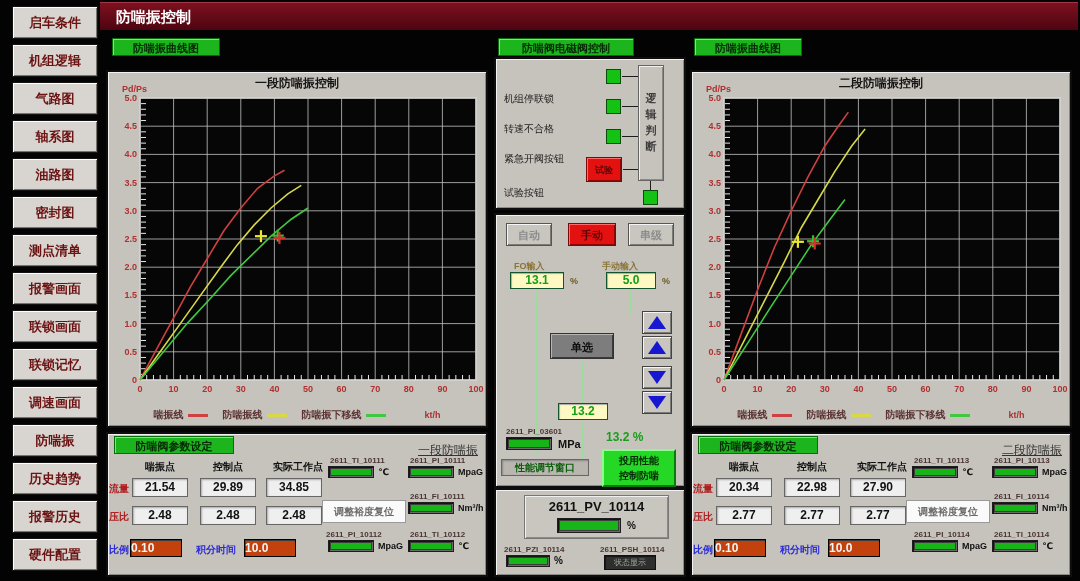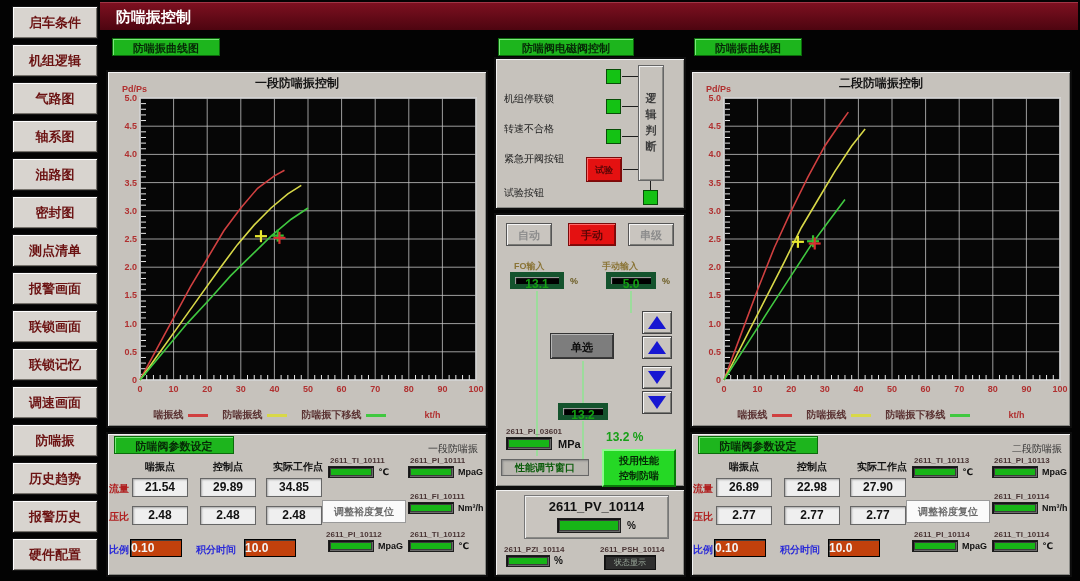--- a/index.html
+++ b/index.html
@@ -21,21 +21,21 @@
   .chart-svg{position:absolute;left:2px;top:18px;}
   .chart-legend{position:absolute;left:0;right:0;bottom:3px;height:16px;display:flex;align-items:center;
                 justify-content:center;gap:14px;font-size:10px;color:#5a3232;font-weight:bold;}
   .leg-entry{display:flex;align-items:center;}
   .leg-swatch{display:inline-block;width:20px;height:3px;margin-left:5px;}
   .leg-unit{color:#b03030;font-size:9px;margin-left:24px;}
   .led{position:absolute;background:#3c3c3c;border:1px solid #1d1d1d;box-shadow:inset 1px 1px 0 #141414,inset -1px -1px 0 #6a6a6a;padding:2px;box-sizing:border-box;}
   .led-fill{display:block;width:100%;height:100%;background:#17b517;}
   .tag-label{position:absolute;font-size:8px;font-weight:bold;color:#4a3535;white-space:nowrap;}
   .unit{position:absolute;font-size:10px;font-weight:bold;color:#111;white-space:nowrap;}
-  .white-field{position:absolute;background:#000000;border:5px solid #14532d;box-shadow:inset 1px 1px 1px #aaa;
+  .white-field{position:absolute;background:#fef9c3;border:1px solid #14532d;box-shadow:inset 1px 1px 1px #aaa;
                color:#13a013;font-weight:bold;font-size:12px;text-align:center;box-sizing:border-box;}
   .value-field{position:absolute;background:#efefef;border:1px solid #666;box-shadow:inset 1px 1px 2px #aaa;
                color:#111;font-weight:bold;font-size:12px;text-align:center;box-sizing:border-box;}
   .dark-field{position:absolute;background:#c2410c;color:#f4f4f4;font-weight:bold;font-size:12px;text-align:left;
               border:1px solid #000;box-shadow:inset 1px 1px 0 #3c3c3c;box-sizing:border-box;}
   .gray-btn{position:absolute;background:#c9c5bf;border:1px solid #555;box-sizing:border-box;
             box-shadow:inset 1px 1px 0 #f5f5f5,inset -1px -1px 0 #7a7a76;
             font-size:11px;color:#8c8c8c;font-weight:bold;text-align:center;cursor:pointer;}
   .red-btn{background:#e41111;color:#5c0606;border:1px solid #7a0a0a;
            box-shadow:inset 1px 1px 0 #ff6a6a,inset -1px -1px 0 #8a0808;}
@@ -62,21 +62,21 @@
   .enable-btn{position:absolute;background:#25d825;border:2px solid;border-color:#8dfa8d #0a7a0a #0a7a0a #8dfa8d;
               color:#062806;font-weight:bold;font-size:10px;text-align:center;box-sizing:border-box;cursor:pointer;
               display:flex;flex-direction:column;align-items:center;justify-content:center;line-height:1.5;}
   .subbox{position:absolute;background:#c9c5bf;border:1px solid #777;box-shadow:inset 1px 1px 0 #f0f0f0,inset -1px -1px 0 #8a8a86;box-sizing:border-box;}
   .pv-label{position:absolute;left:0;right:0;top:3px;text-align:center;font-size:13px;font-weight:bold;color:#111;}
   .status-display{position:absolute;background:#2e2e2e;border:1px solid #111;color:#9aa89a;font-size:8px;
                   text-align:center;box-sizing:border-box;box-shadow:inset 1px 1px 0 #151515;}
   .col-h{position:absolute;font-size:10px;font-weight:bold;color:#111;text-align:center;}
   .row-label{position:absolute;font-size:10px;font-weight:bold;color:#b02020;white-space:nowrap;}
   .pid-label{position:absolute;font-size:10px;font-weight:bold;color:#2a2ad8;white-space:nowrap;}
-  .corner-label{position:absolute;font-size:10px;color:#333;white-space:nowrap;}
+  .corner-label{position:absolute;font-size:12px;color:#333;white-space:nowrap;text-decoration:underline;}
   .reset-btn{position:absolute;background:#fafafa;border:1px solid #999;color:#6a6a6a;
              font-size:10px;font-weight:bold;text-align:center;box-sizing:border-box;cursor:pointer;}
 </style>
 </head>
 <body>
 
 <div id="screen">
 
   <div id="sidebar">
       <div class="side-btn" style="top: 6px;">启车条件</div>
@@ -549,21 +549,21 @@
       </div>
       <div class="unit" style="left: 350px; top: 107px; font-size: 9px;">℃</div>
     </div>
   <div class="panel" id="params-right" style="left:690px;top:432px;width:382px;height:145px;">
       <div class="green-label" style="left: 6px; top: 2px; width: 120px; position: absolute;">防喘阀参数设定</div>
       <div class="corner-label" style="right: 8px; top: 8px;">二段防喘振</div>
       <div class="col-h" style="left: 24px; top: 26px; width: 56px;">喘振点</div>
       <div class="col-h" style="left: 92px; top: 26px; width: 56px;">控制点</div>
       <div class="col-h" style="left: 158px; top: 26px; width: 64px;">实际工作点</div>
       <div class="row-label" style="left: 1px; top: 48px;">流量</div>
-      <div class="value-field" style="left: 24px; top: 44px; width: 56px; height: 19px; line-height: 17px;">26.89</div>
+      <div class="value-field" style="left: 24px; top: 44px; width: 56px; height: 19px; line-height: 17px;">20.34</div>
       <div class="value-field" style="left: 92px; top: 44px; width: 56px; height: 19px; line-height: 17px;">22.98</div>
       <div class="value-field" style="left: 158px; top: 44px; width: 56px; height: 19px; line-height: 17px;">27.90</div>
       <div class="row-label" style="left: 1px; top: 76px;">压比</div>
       <div class="value-field" style="left: 24px; top: 72px; width: 56px; height: 19px; line-height: 17px;">2.77</div>
       <div class="value-field" style="left: 92px; top: 72px; width: 56px; height: 19px; line-height: 17px;">2.77</div>
       <div class="value-field" style="left: 158px; top: 72px; width: 56px; height: 19px; line-height: 17px;">2.77</div>
       <div class="pid-label" style="left: 1px; top: 109px;">比例</div>
       <div class="dark-field" style="left: 22px; top: 105px; width: 52px; height: 18px; line-height: 16px;">0.10</div>
       <div class="pid-label" style="left: 88px; top: 109px;">积分时间</div>
       <div class="dark-field" style="left: 136px; top: 105px; width: 52px; height: 18px; line-height: 16px;">10.0</div>

